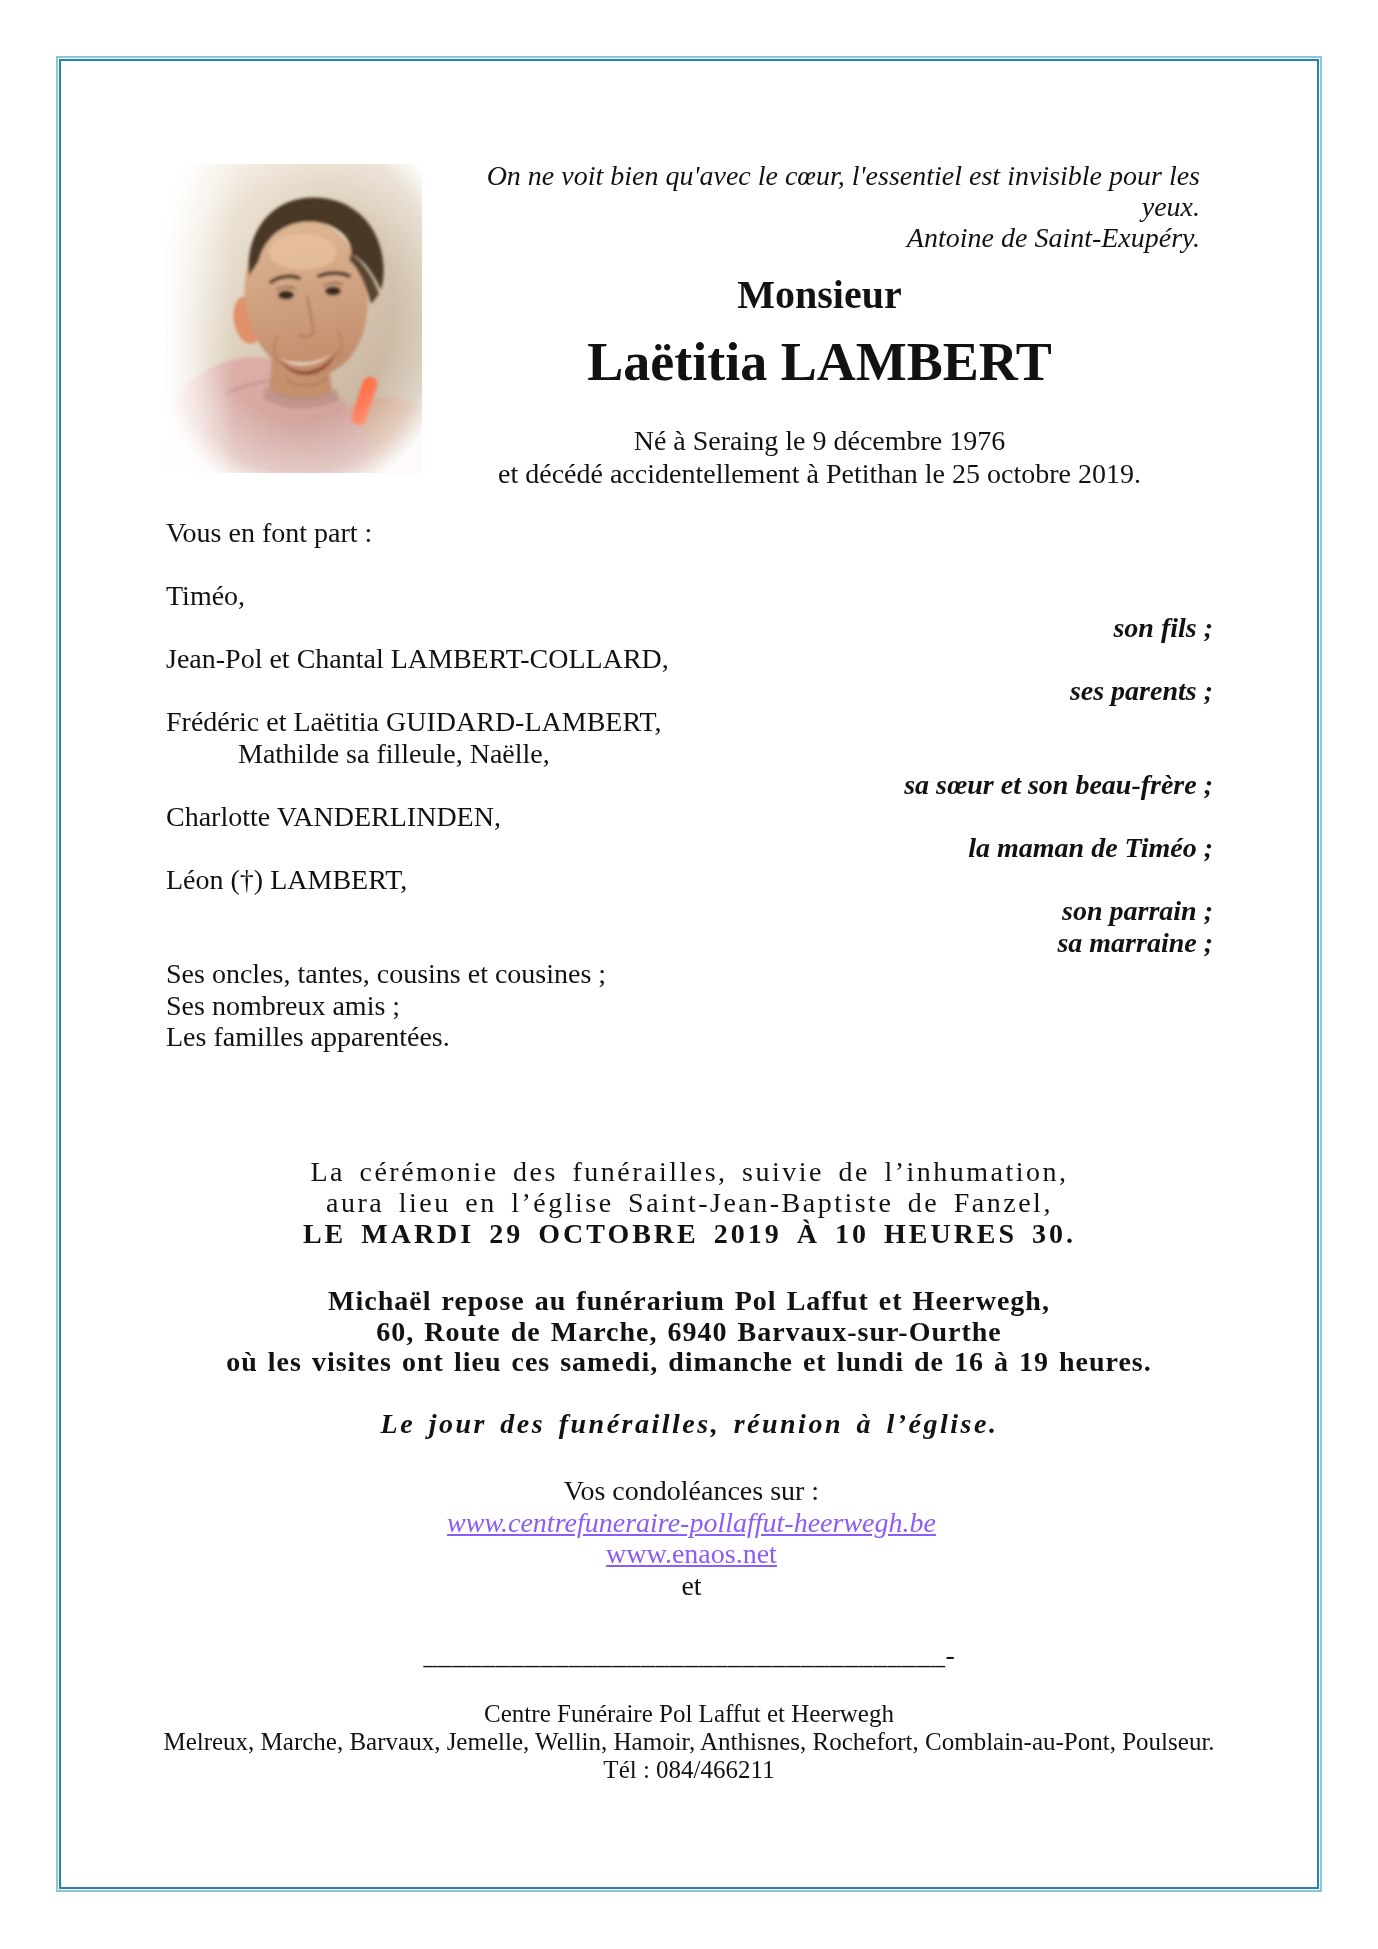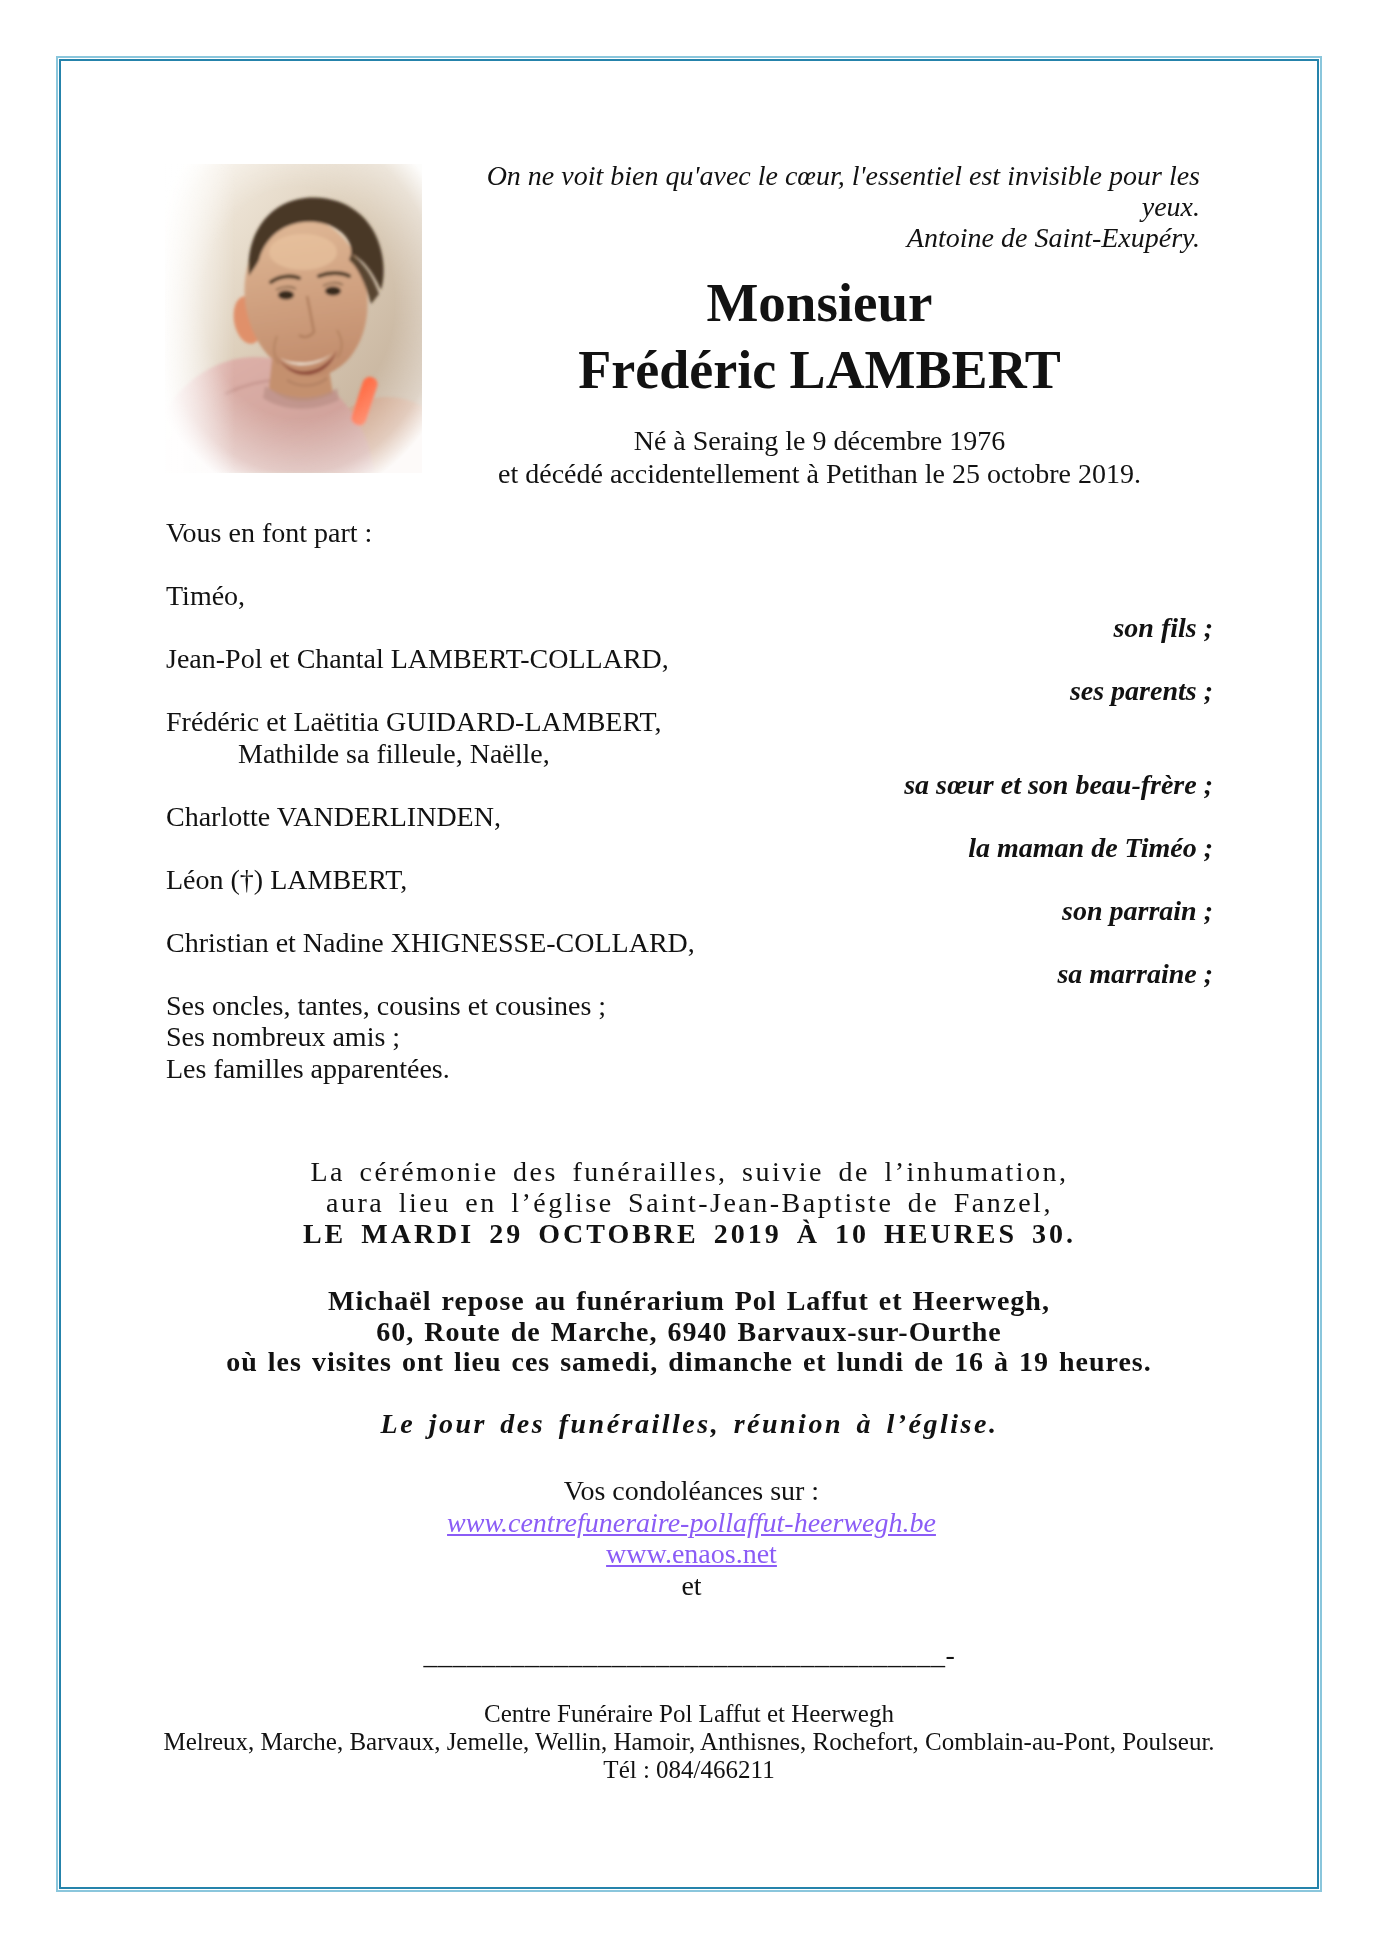--- a/index.html
+++ b/index.html
@@ -24,21 +24,21 @@
   }
   .photo svg{display:block;width:100%;height:100%;}
   .quote{
     position:absolute;left:430px;right:178px;top:160px;
     text-align:right;font-style:italic;font-size:28px;line-height:31px;
   }
   .title-block{
     position:absolute;left:422px;right:161px;top:264px;
     text-align:center;font-weight:bold;
   }
-  .title-monsieur{font-size:55px;line-height:62px;margin-top:8px;}
+  .title-monsieur{font-size:40px;line-height:62px;}
   .title-name{font-size:54px;line-height:72px;}
   .birth-block{
     position:absolute;left:422px;right:161px;top:424px;
     text-align:center;font-size:28px;line-height:33px;
   }
   .family{
     position:absolute;left:166px;right:165px;top:517px;
     font-size:28px;line-height:31.5px;
   }
   .family .line{min-height:31.5px;}
@@ -164,21 +164,21 @@
     </svg>
   </div>
 
   <div class="quote">
     <div>On ne voit bien qu'avec le cœur, l'essentiel est invisible pour les yeux.</div>
     <div>Antoine de Saint-Exupéry.</div>
   </div>
 
   <div class="title-block">
     <div class="title-monsieur">Monsieur</div>
-    <div class="title-name">Frédéric LAMBERT</div>
+    <div class="title-name">Laëtitia LAMBERT</div>
   </div>
 
   <div class="birth-block">
     <div>Né à Seraing le 9 décembre 1976</div>
     <div>et décédé accidentellement à Petithan le 25 octobre 2019.</div>
   </div>
 
   <div class="family">
       <div class="line name">Vous en font part :</div>
       <div class="line blank">&nbsp;</div>
@@ -186,21 +186,20 @@
       <div class="line relation">son fils ;</div>
       <div class="line name">Jean-Pol et Chantal LAMBERT-COLLARD,</div>
       <div class="line relation">ses parents ;</div>
       <div class="line name">Frédéric et Laëtitia GUIDARD-LAMBERT,</div>
       <div class="line name-indent">Mathilde sa filleule, Naëlle,</div>
       <div class="line relation">sa sœur et son beau-frère ;</div>
       <div class="line name">Charlotte VANDERLINDEN,</div>
       <div class="line relation">la maman de Timéo ;</div>
       <div class="line name">Léon (†) LAMBERT,</div>
       <div class="line relation">son parrain ;</div>
-      <div class="line name">Christian et Nadine XHIGNESSE-COLLARD,</div>
       <div class="line relation">sa marraine ;</div>
       <div class="line name">Ses oncles, tantes, cousins et cousines ;</div>
       <div class="line name">Ses nombreux amis ;</div>
       <div class="line name">Les familles apparentées.</div>
     </div>
 
   <div class="ceremony">
       <div class="line spaced">La cérémonie des funérailles, suivie de l’inhumation,</div>
       <div class="line spaced">aura lieu en l’église Saint-Jean-Baptiste de Fanzel,</div>
       <div class="line spaced-bold">LE MARDI 29 OCTOBRE 2019 À 10 HEURES 30.</div>

